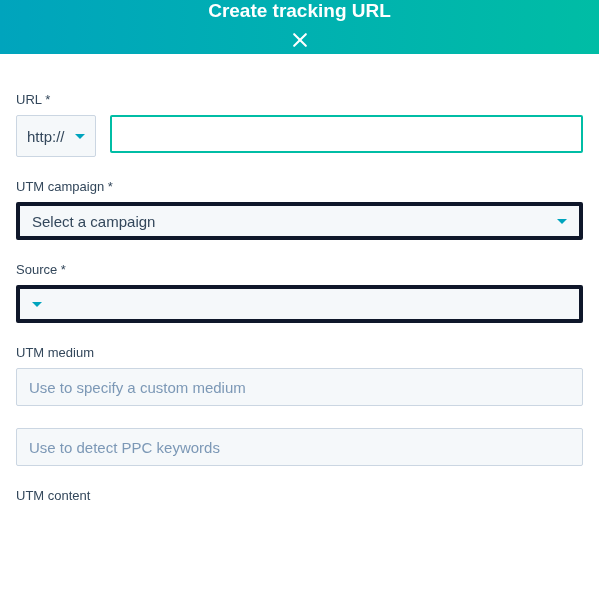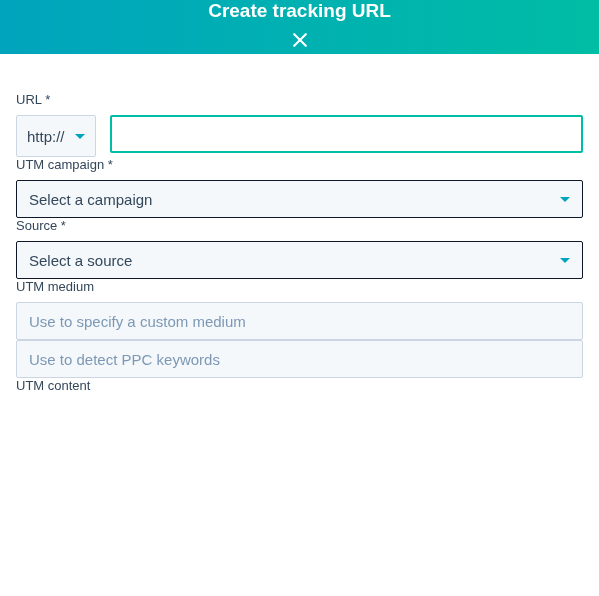--- a/index.html
+++ b/index.html
@@ -30,21 +30,21 @@
       cursor: pointer;
       display: flex;
       align-items: center;
       justify-content: center;
       padding: 4px;
     }
     .close-btn svg { width: 20px; height: 20px; }
     .content {
       padding: 38px 16px 16px 16px;
     }
-    .field-group { }
+    .field-group { margin-bottom: 22px; }
     .label {
       font-size: 13px;
       color: #33475b;
       margin-bottom: 8px;
       display: block;
     }
     .url-row {
       display: flex;
       gap: 0;
     }
@@ -69,21 +69,21 @@
       margin-left: 14px;
       padding: 0 10px;
       font-size: 15px;
       outline: none;
       border-radius: 2px;
       color: #33475b;
     }
     .select-box {
       width: 100%;
       height: 38px;
-      border: 1px solid #0f172a;
+      border: 4px solid #0f172a;
       background: #f5f8fa;
       display: flex;
       align-items: center;
       justify-content: space-between;
       padding: 0 12px;
       font-size: 15px;
       color: #33475b;
       cursor: pointer;
       border-radius: 2px;
     }
@@ -136,21 +136,20 @@
     <label class="label">UTM campaign *</label>
     <div class="select-box">
       <span>Select a campaign</span>
       <span class="caret-down"></span>
     </div>
   </div>
 
   <div class="field-group">
     <label class="label">Source *</label>
     <div class="select-box">
-      <span>Select a source</span>
       <span class="caret-down"></span>
     </div>
   </div>
 
   <div class="field-group">
     <label class="label">UTM medium</label>
     <input type="text" class="text-input" placeholder="Use to specify a custom medium" style="">
   </div>
 
   <div class="field-group">

